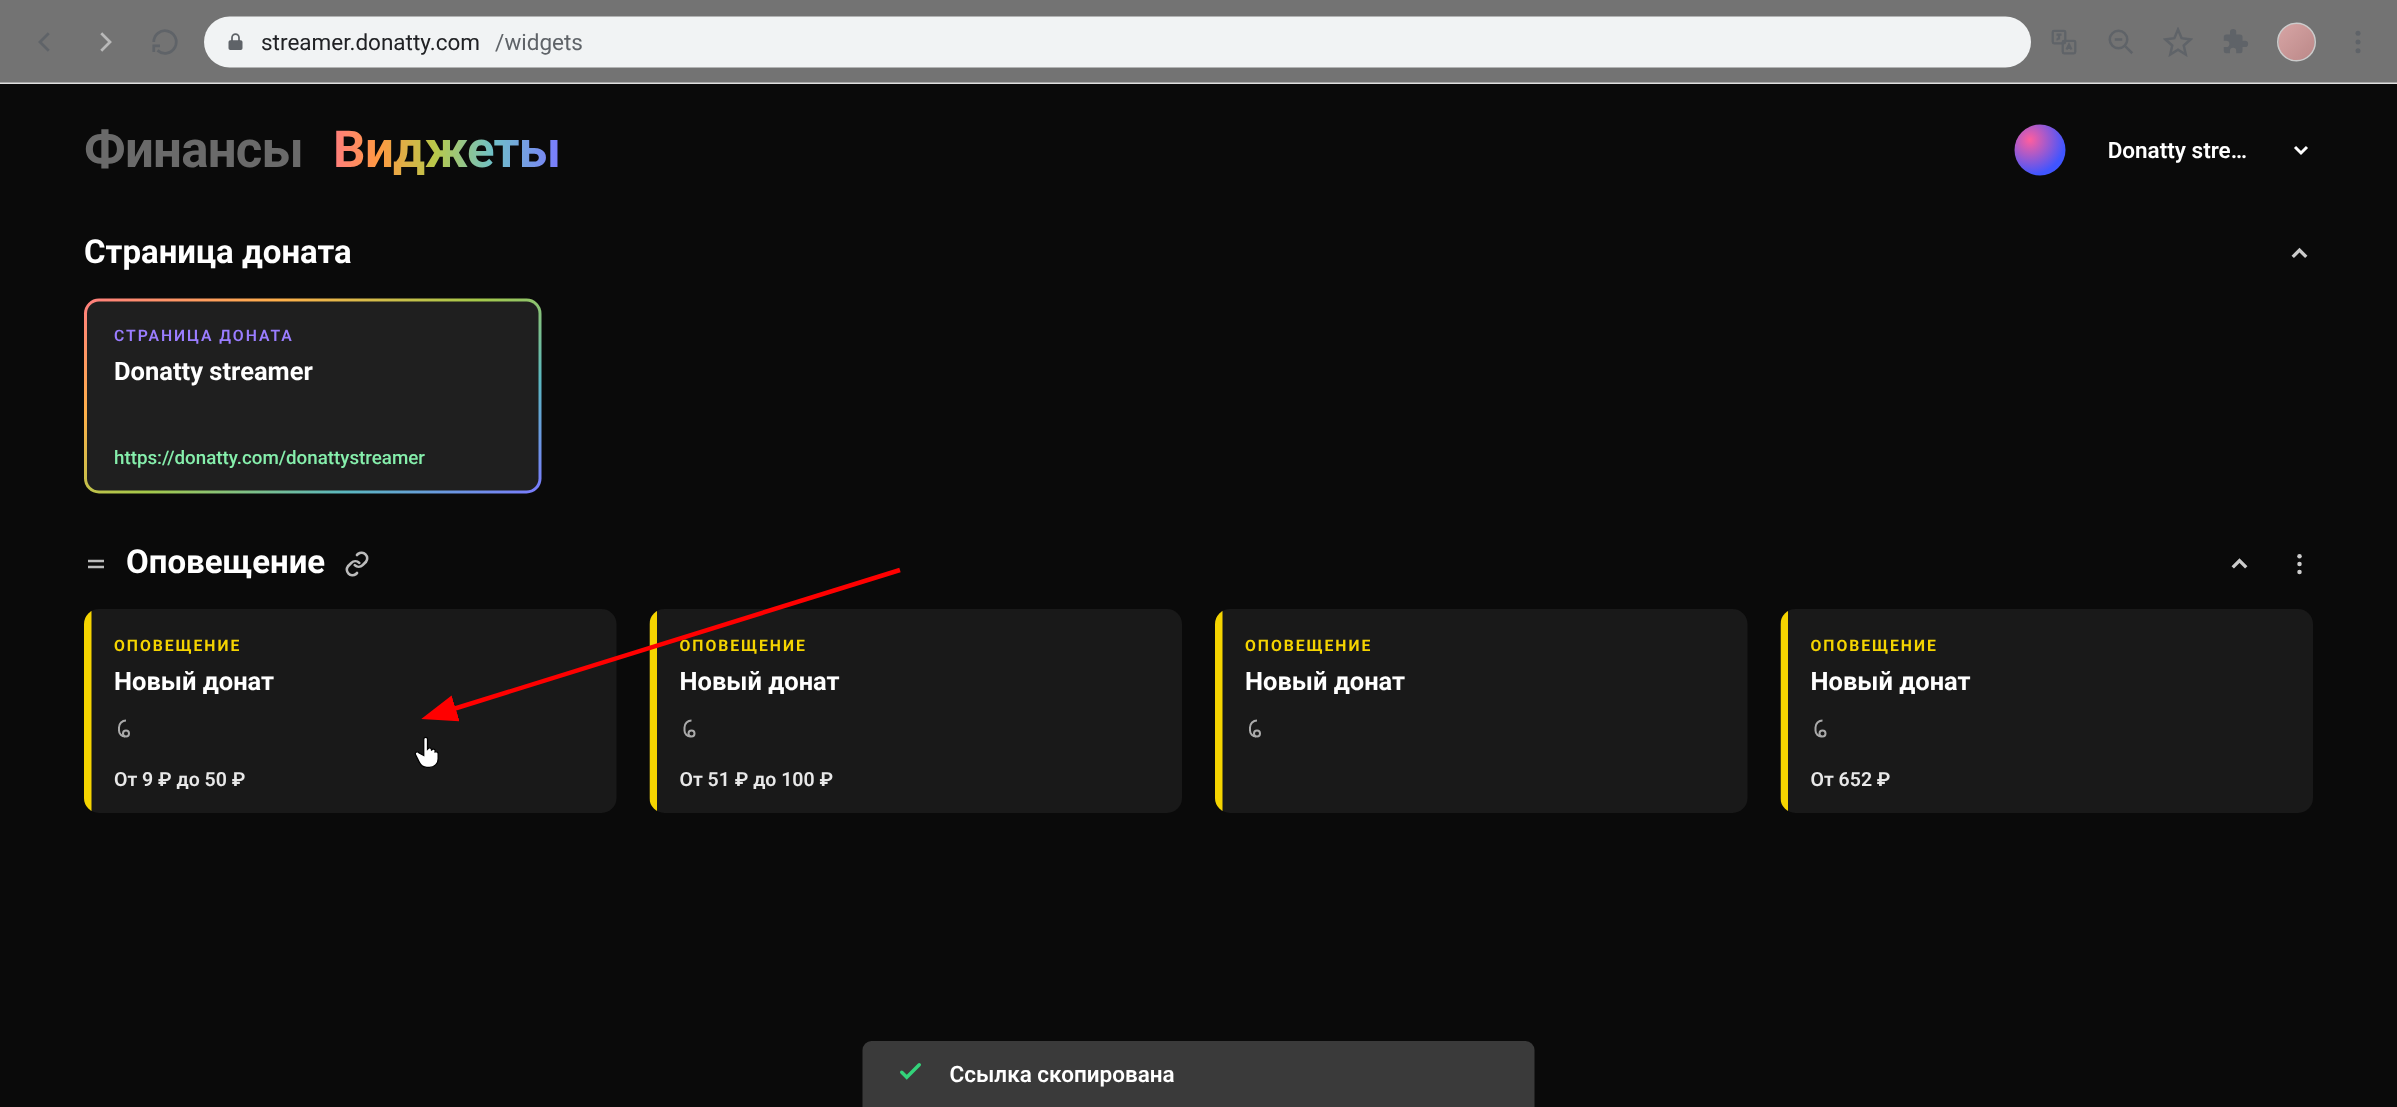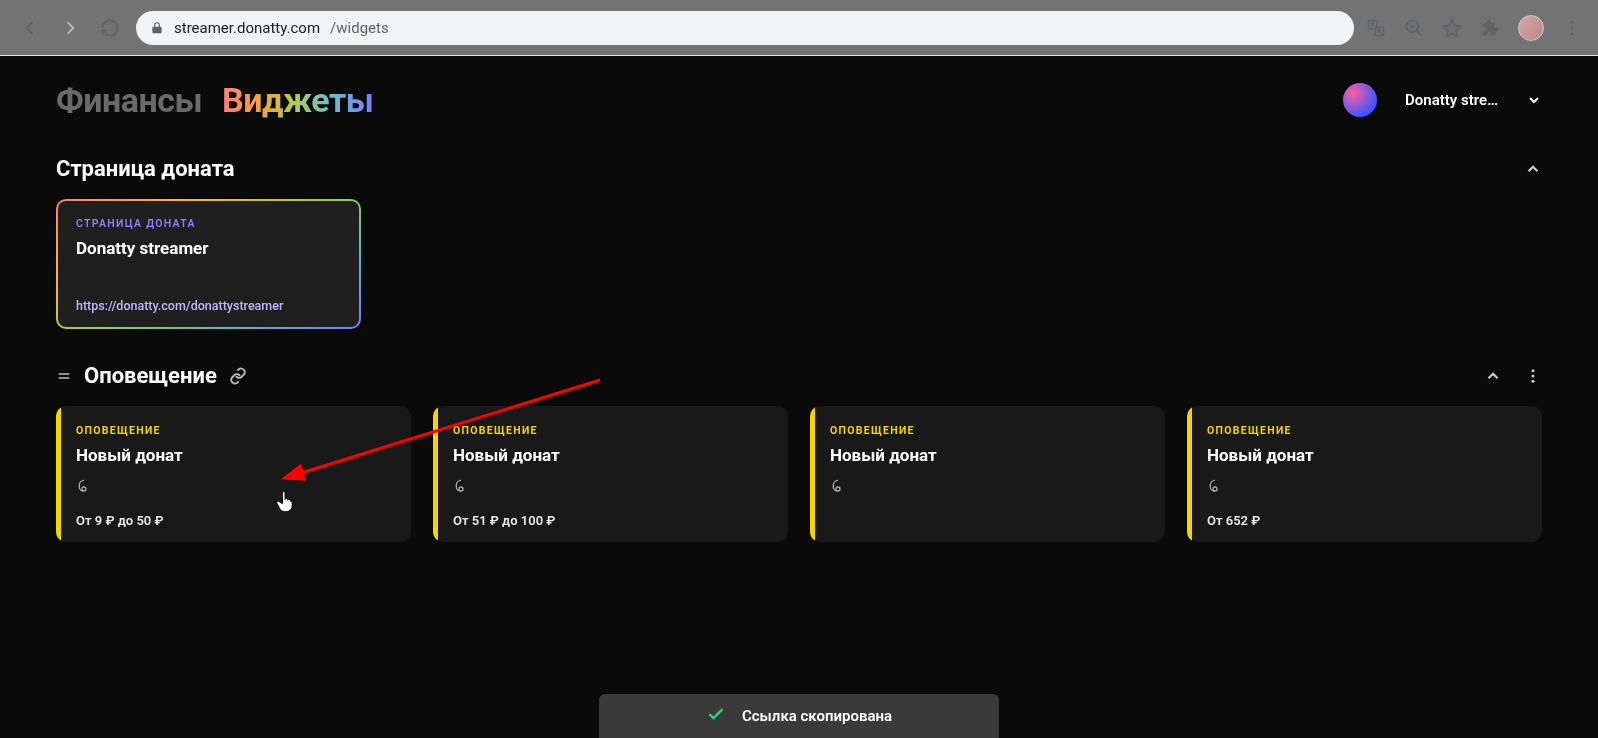--- a/index.html
+++ b/index.html
@@ -100,21 +100,21 @@
     background:#1f1f1f;
     border-radius:8px;
     padding:16px 18px 14px 18px;
     display:flex; flex-direction:column;
   }
   .card-eyebrow {
     font-size:10.5px; letter-spacing:1.3px; color:#9a7dff; font-weight:600;
     text-transform:uppercase; margin-bottom:8px;
   }
   .card-title { font-size:17px; font-weight:700; }
-  .card-url { font-size:12.5px; color:#c4b5fd; margin-top:auto; font-weight:500; }
+  .card-url { font-size:12.5px; color:#86efac; margin-top:auto; font-weight:500; }
 
   
   .alert-header {
     display:flex; justify-content:space-between; align-items:center; margin-bottom:18px;
   }
   .alert-header-left { display:flex; align-items:center; gap:12px; position:relative;}
   .alert-title { font-size:22px; font-weight:700; }
   .drag-icon, .link-icon { color:#bbb; display:flex; }
 
   
@@ -142,26 +142,26 @@
     text-transform:uppercase; margin-bottom:8px;
   }
   .alert-title-text { font-size:17px; font-weight:700; }
   .alert-icon { margin-top:14px; color:#aaa; margin-bottom:6px;}
   .alert-range { font-size:13px; font-weight:600; color:#e8e8e8; margin-top:auto;}
 
   
   .toast {
     position:absolute;
     bottom:0; left:50%; transform:translateX(-50%);
-    width:400px; height:44px;
+    width:448px; height:44px;
     background:#3a3a3a;
     border-radius:6px 6px 0 0;
     display:flex; align-items:center; gap:16px;
     padding:0 22px;
-    font-size:15px; font-weight:600;justify-content:center;
+    font-size:15px; font-weight:600;
   }
   .toast .check { color:#33d37a; }
 
   
   .annot-arrow {
     position:absolute;
     left:270px; top:320px;
     pointer-events:none;
   }
 

